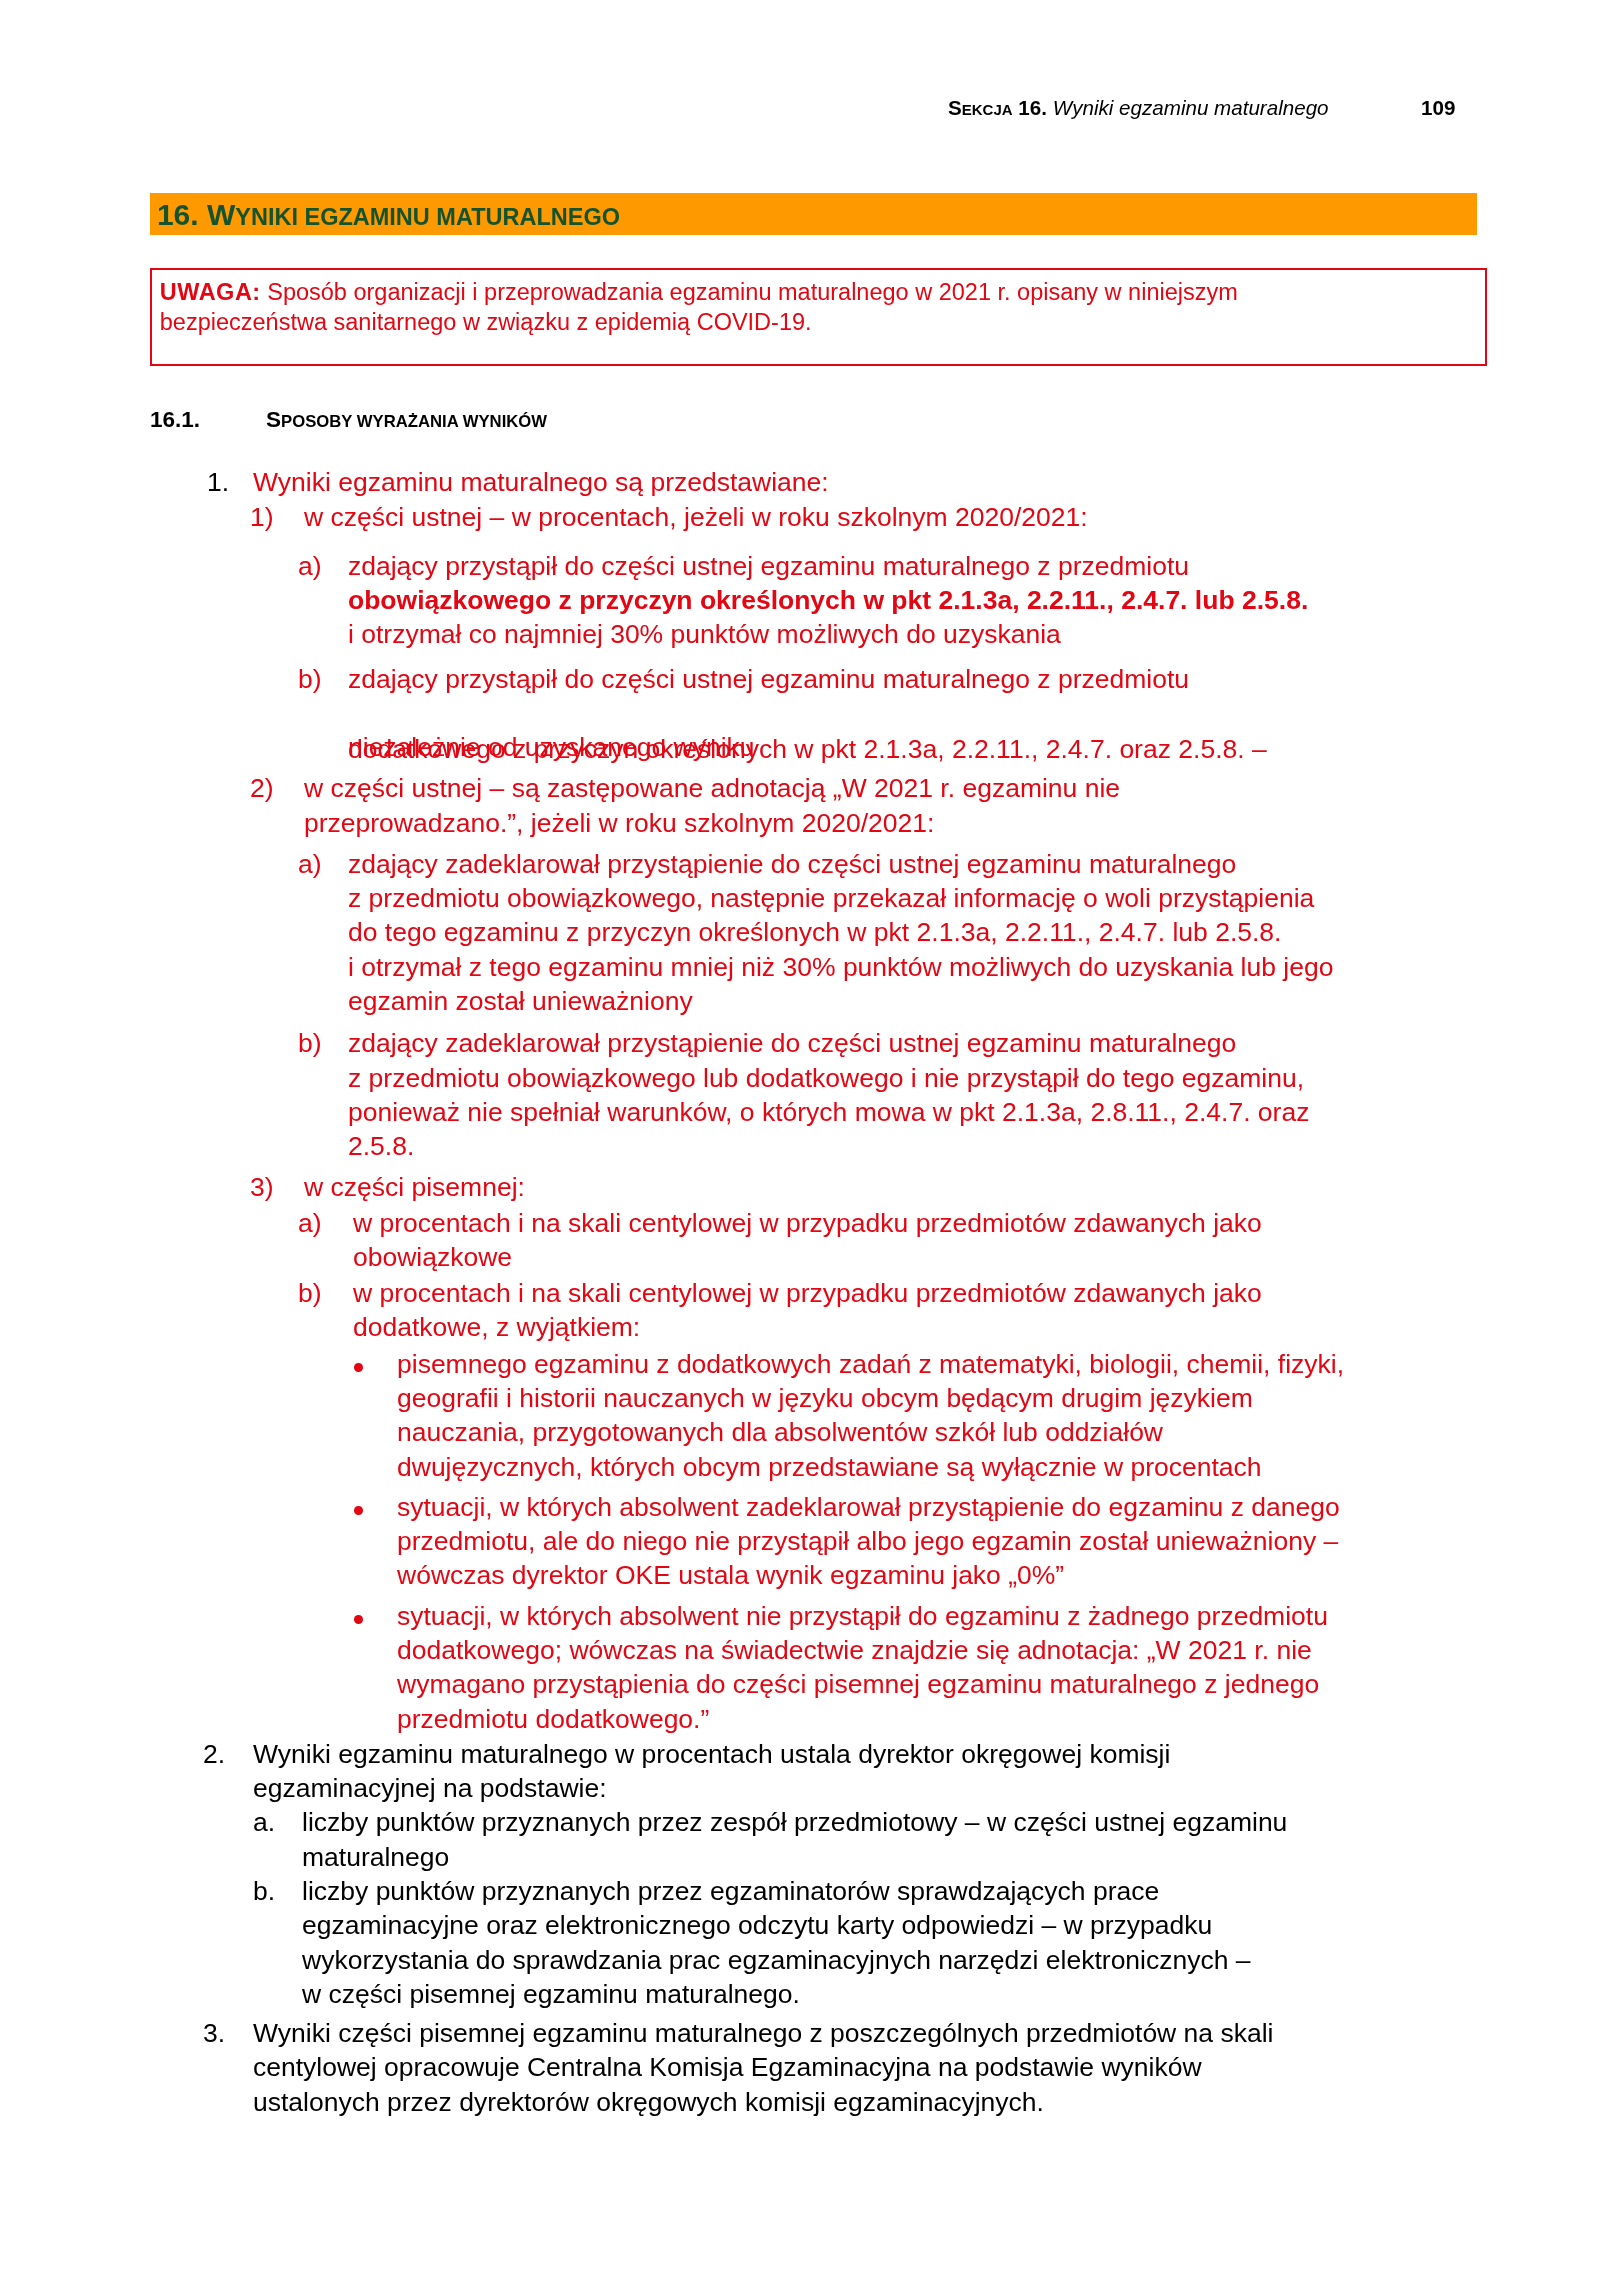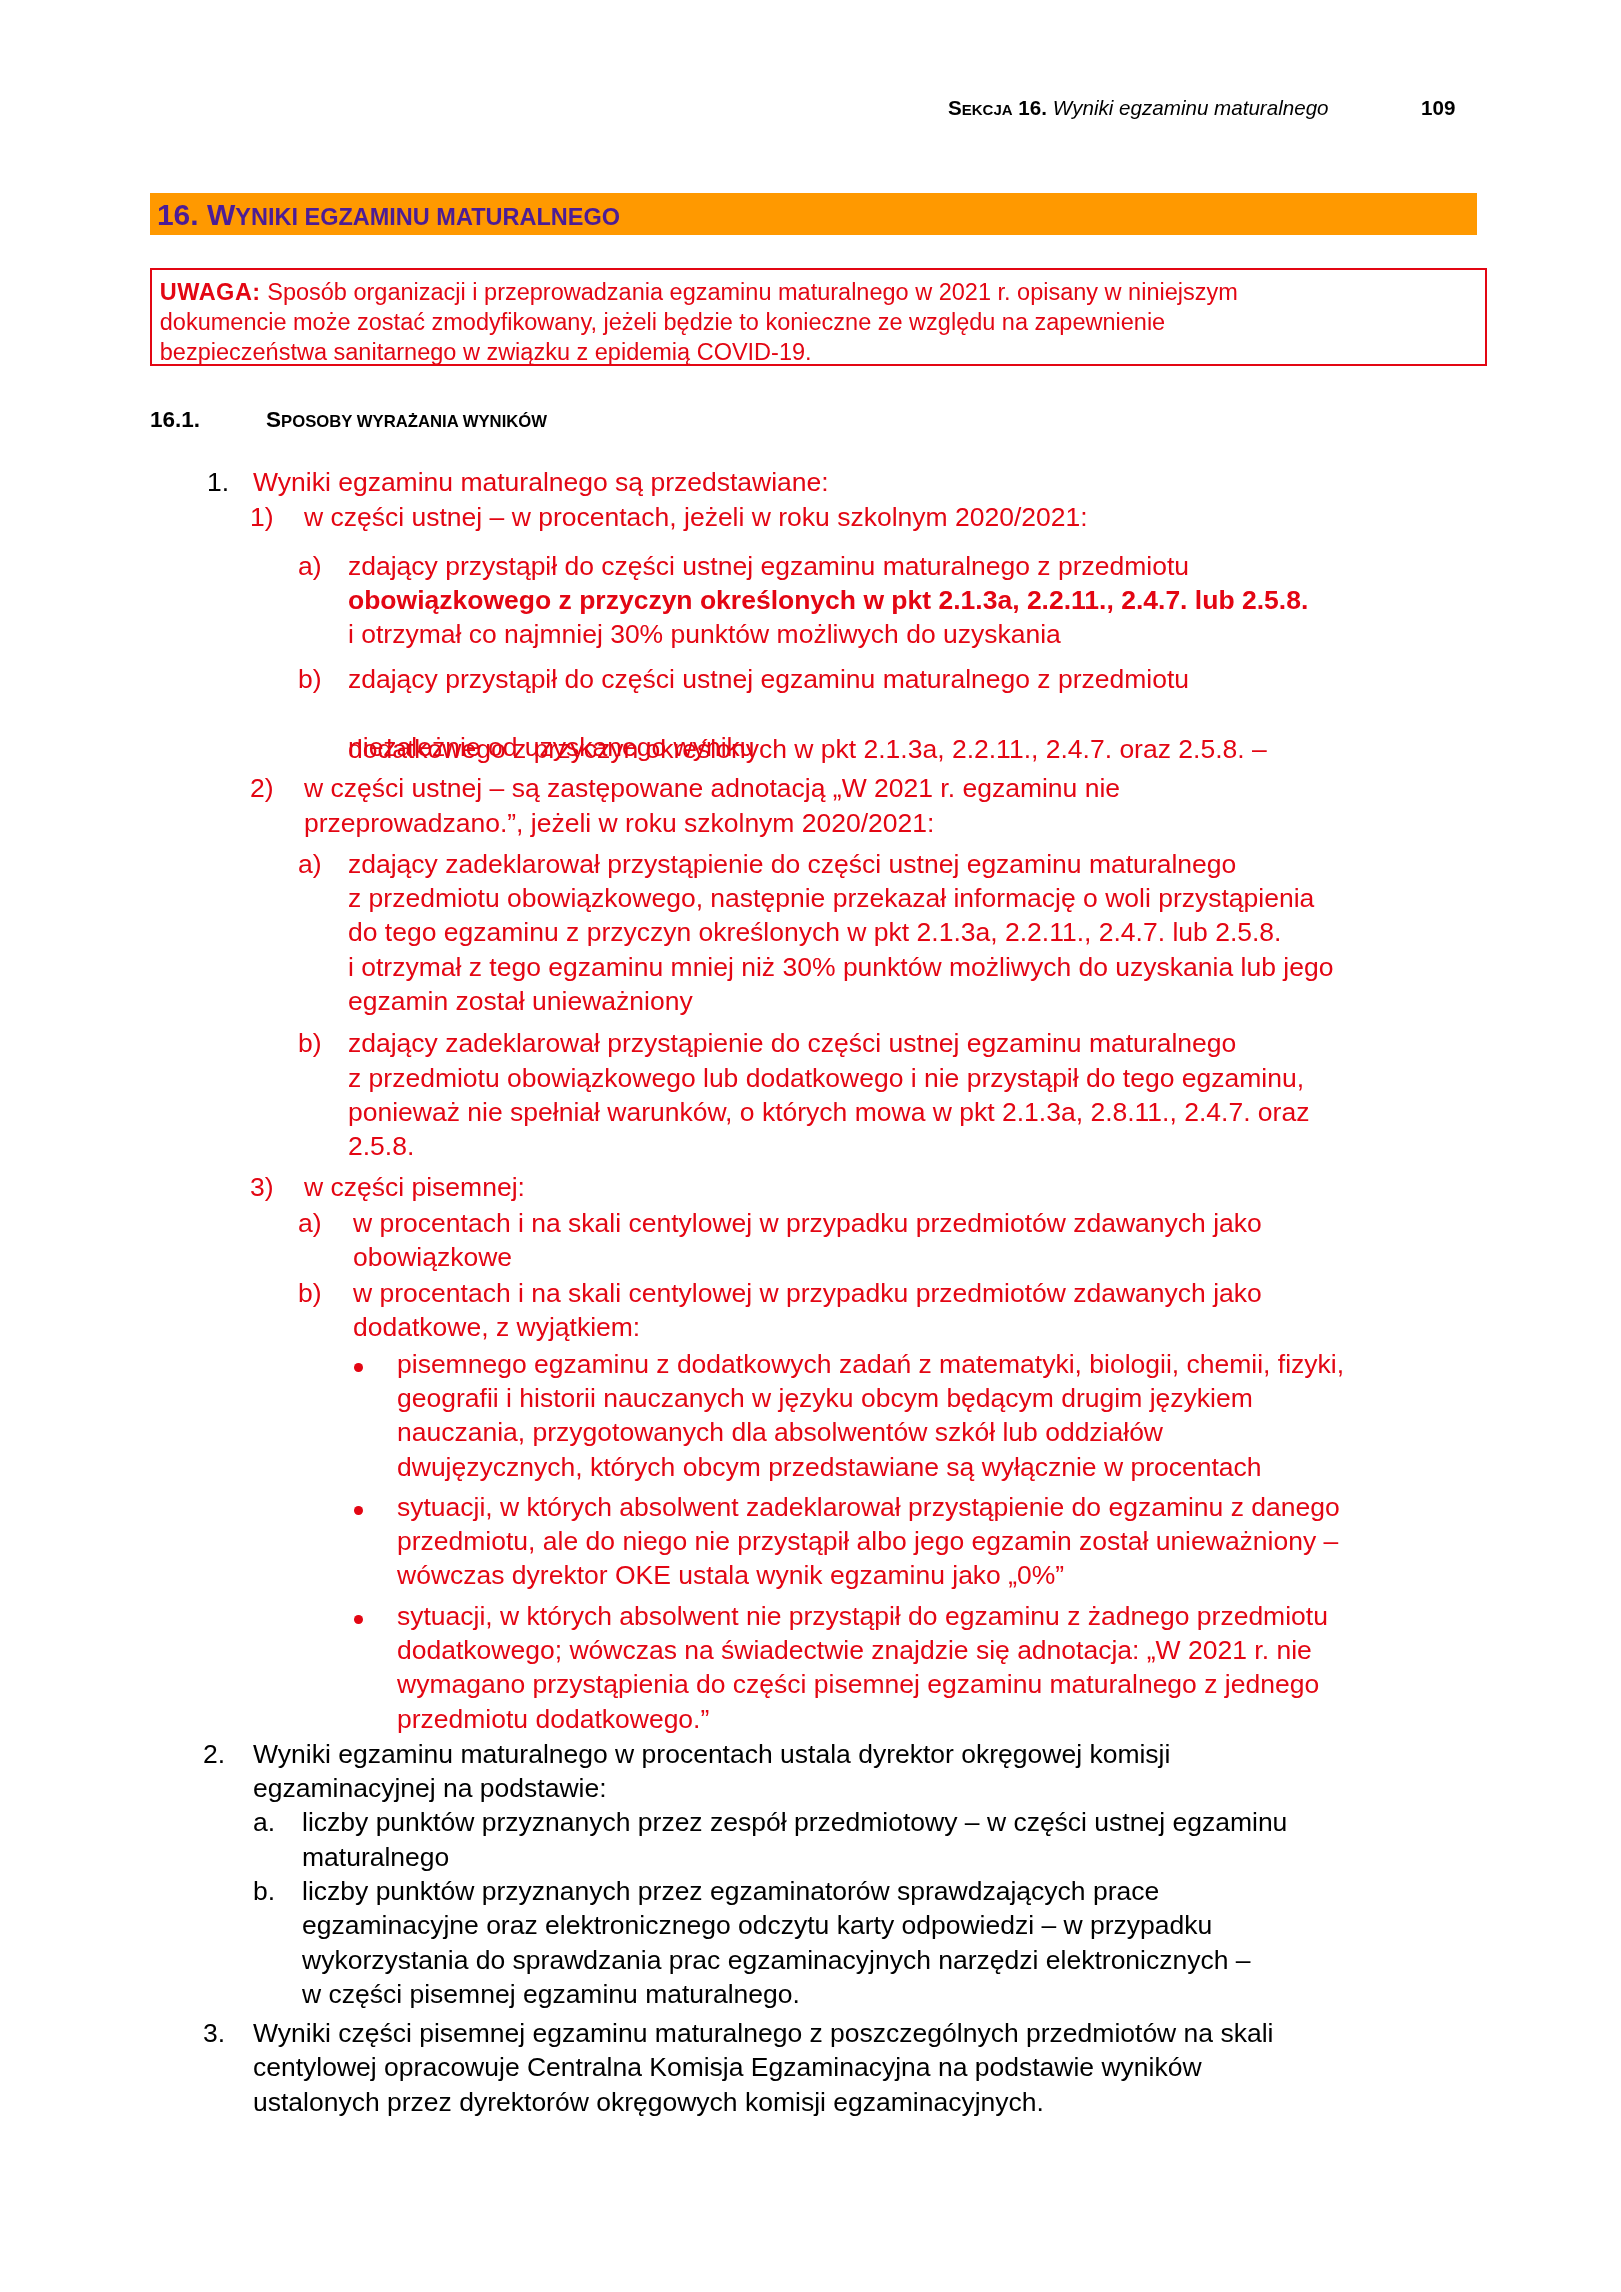--- a/index.html
+++ b/index.html
@@ -6,21 +6,21 @@
   body { width:1621px; height:2293px; position:relative; overflow:hidden;
          font-family:"Liberation Sans", sans-serif; color:#000; }
   .page-header { position:absolute; top:90px; left:0; width:1621px; height:39px; font-size:20.6px; }
   .ph-section { position:absolute; left:948px; top:5.9px; font-weight:bold; }
   .ph-section .sc-big { font-size:20.6px; }
   .ph-section .sc-small { font-size:15px; }
   .ph-title { font-style:italic; font-weight:normal; }
   .ph-page { position:absolute; left:1421px; top:5.9px; font-weight:bold; }
 
   .chapter-bar { position:absolute; left:150px; top:193px; width:1327px; height:42px;
-                 background:#ff9900; color:#4c1d95; font-weight:bold; }
+                 background:#ff9900; color:#14532d; font-weight:bold; }
   .chapter-bar .ct { position:absolute; left:6.9px; top:4.9px; font-size:30px; line-height:33px; white-space:nowrap; }
   .chapter-bar .small { font-size:23.5px; }
 
   .notice-box { position:absolute; left:150px; top:268px; width:1337px; height:98px;
                 border:2px solid #e30613; box-sizing:border-box; color:#e30613;
                 font-size:23.5px; line-height:30px; padding:6.9px 0 0 7.8px; }
   .notice-box .lbl { font-weight:bold; letter-spacing:0.5px; }
 
   .section-head { position:absolute; left:150px; top:407px; font-weight:bold; font-size:22.5px; white-space:nowrap; }
   .section-head .num { display:inline-block; width:116px; }
@@ -43,21 +43,20 @@
   </span>
   <span class="ph-page">109</span>
 </div>
 
 <div class="chapter-bar">
   <span class="ct"><span>16.</span> <span>W</span><span class="small">YNIKI EGZAMINU MATURALNEGO</span></span>
 </div>
 
 <div class="notice-box">
   <div><span class="lbl">UWAGA:</span><span> Sposób organizacji i przeprowadzania egzaminu maturalnego w 2021 r. opisany w niniejszym</span></div>
-  <div>dokumencie może zostać zmodyfikowany, jeżeli będzie to konieczne ze względu na zapewnienie</div>
   <div>bezpieczeństwa sanitarnego w związku z epidemią COVID-19.</div>
 </div>
 
 <div class="section-head">
   <span class="num">16.1.</span><span class="cap">S</span><span class="smc">POSOBY WYRAŻANIA WYNIKÓW</span>
 </div>
 
 <div class="row blk" style="left:207px;top:465px;">1.</div>
 <div class="row red" style="left:253px;top:465px;">Wyniki egzaminu maturalnego są przedstawiane:</div>
 

